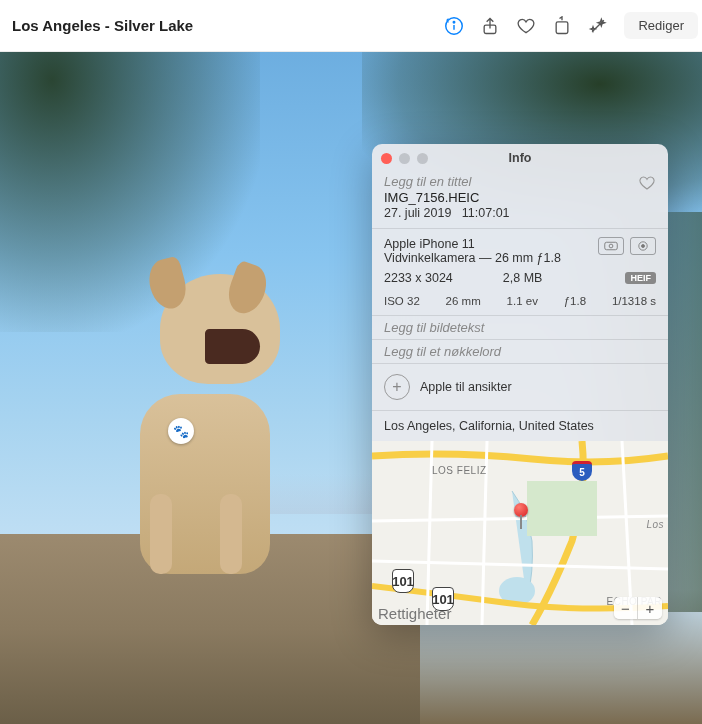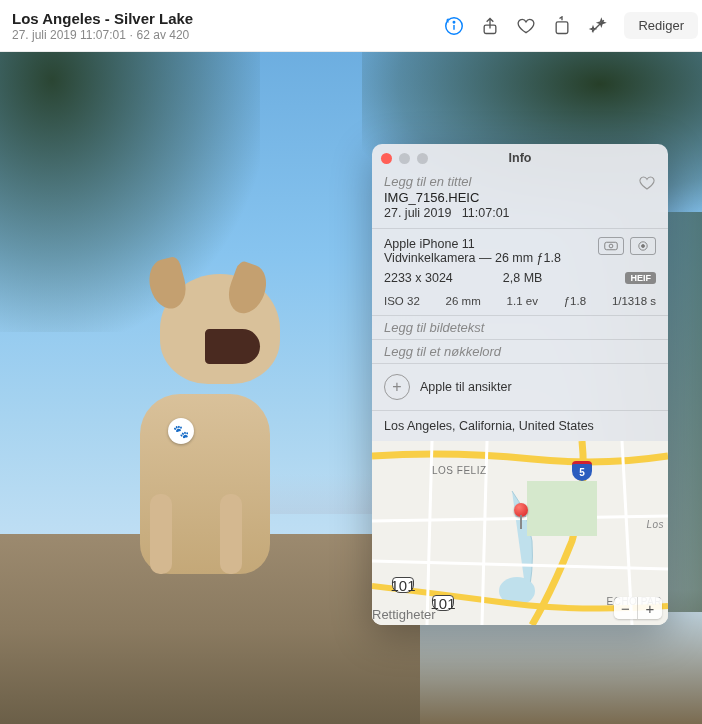--- a/index.html
+++ b/index.html
@@ -51,34 +51,33 @@
 .exif-row{display:flex;justify-content:space-between;padding:4px 12px 8px;border-bottom:1px solid rgba(0,0,0,0.1);font-size:11.5px;color:#444}
 .add-faces{display:flex;align-items:center;gap:10px;padding:10px 12px;border-bottom:1px solid rgba(0,0,0,0.1)}
 .plus-circle{width:26px;height:26px;border:1.5px solid #999;border-radius:50%;display:flex;align-items:center;justify-content:center;color:#888;font-size:16px}
 .location-row{padding:8px 12px;font-size:12.5px;color:#333}
 .map{height:184px;position:relative;background:#efeee9}
 .map svg{position:absolute;inset:0}
 .map-label{position:absolute;font-size:10px;color:#777;font-weight:500;letter-spacing:0.5px}
 .pin{position:absolute;top:62px;left:142px;width:16px;height:16px}
 .pin-head{width:14px;height:14px;background:radial-gradient(circle at 35% 30%,#ff7a70,#d62020);border-radius:50%;box-shadow:0 1px 2px rgba(0,0,0,0.4)}
 .pin-stick{position:absolute;top:12px;left:6px;width:1.5px;height:14px;background:#888}
-.route-shield{position:absolute;width:22px;height:16px;background:#fff;border:1.3px solid #444;border-radius:4px 4px 8px 8px;display:flex;align-items:center;justify-content:center;font-size:15px;font-weight:400}
+.route-shield{position:absolute;width:22px;height:24px;background:#fff;border:1.3px solid #444;border-radius:4px 4px 8px 8px;display:flex;align-items:center;justify-content:center;font-size:13px;font-weight:700}
 .interstate{position:absolute;width:20px;height:20px;background:#2a5cbf;border-radius:4px 4px 50% 50%;color:#fff;display:flex;align-items:center;justify-content:center;font-size:10px;font-weight:700;border-top:3px solid #d02030}
 .map-controls{position:absolute;bottom:6px;right:6px;display:flex;background:rgba(255,255,255,0.9);border-radius:5px;box-shadow:0 1px 2px rgba(0,0,0,0.2)}
 .map-ctrl{width:24px;height:22px;display:flex;align-items:center;justify-content:center;font-size:15px;color:#555;cursor:pointer}
 .map-ctrl:first-child{border-right:1px solid rgba(0,0,0,0.15)}
-.rights{position:absolute;bottom:3px;left:0;font-size:13px;color:#777}
+.rights{position:absolute;bottom:3px;left:6px;font-size:15px;color:#777}
 </style>
 </head>
 <body>
 
 <div class="toolbar">
   <div class="title-block">
     <div class="title">Los Angeles - Silver Lake</div>
-    <div class="subtitle">27. juli 2019 11:07:01  ·  62 av 420</div>
   </div>
   <div class="tool-icons">
     <div class="tool-btn accent">
       <svg width="22" height="22" viewBox="0 0 24 24" fill="none" stroke="currentColor" stroke-width="1.6">
           <circle cx="12" cy="12" r="9"></circle>
           <line x1="12" y1="11" x2="12" y2="16"></line>
           <circle cx="12" cy="8" r="0.8" fill="currentColor"></circle>
           <path d="M4 6l2-2M4 6l2 2" stroke-width="1.3"></path>
         </svg>
     </div>

